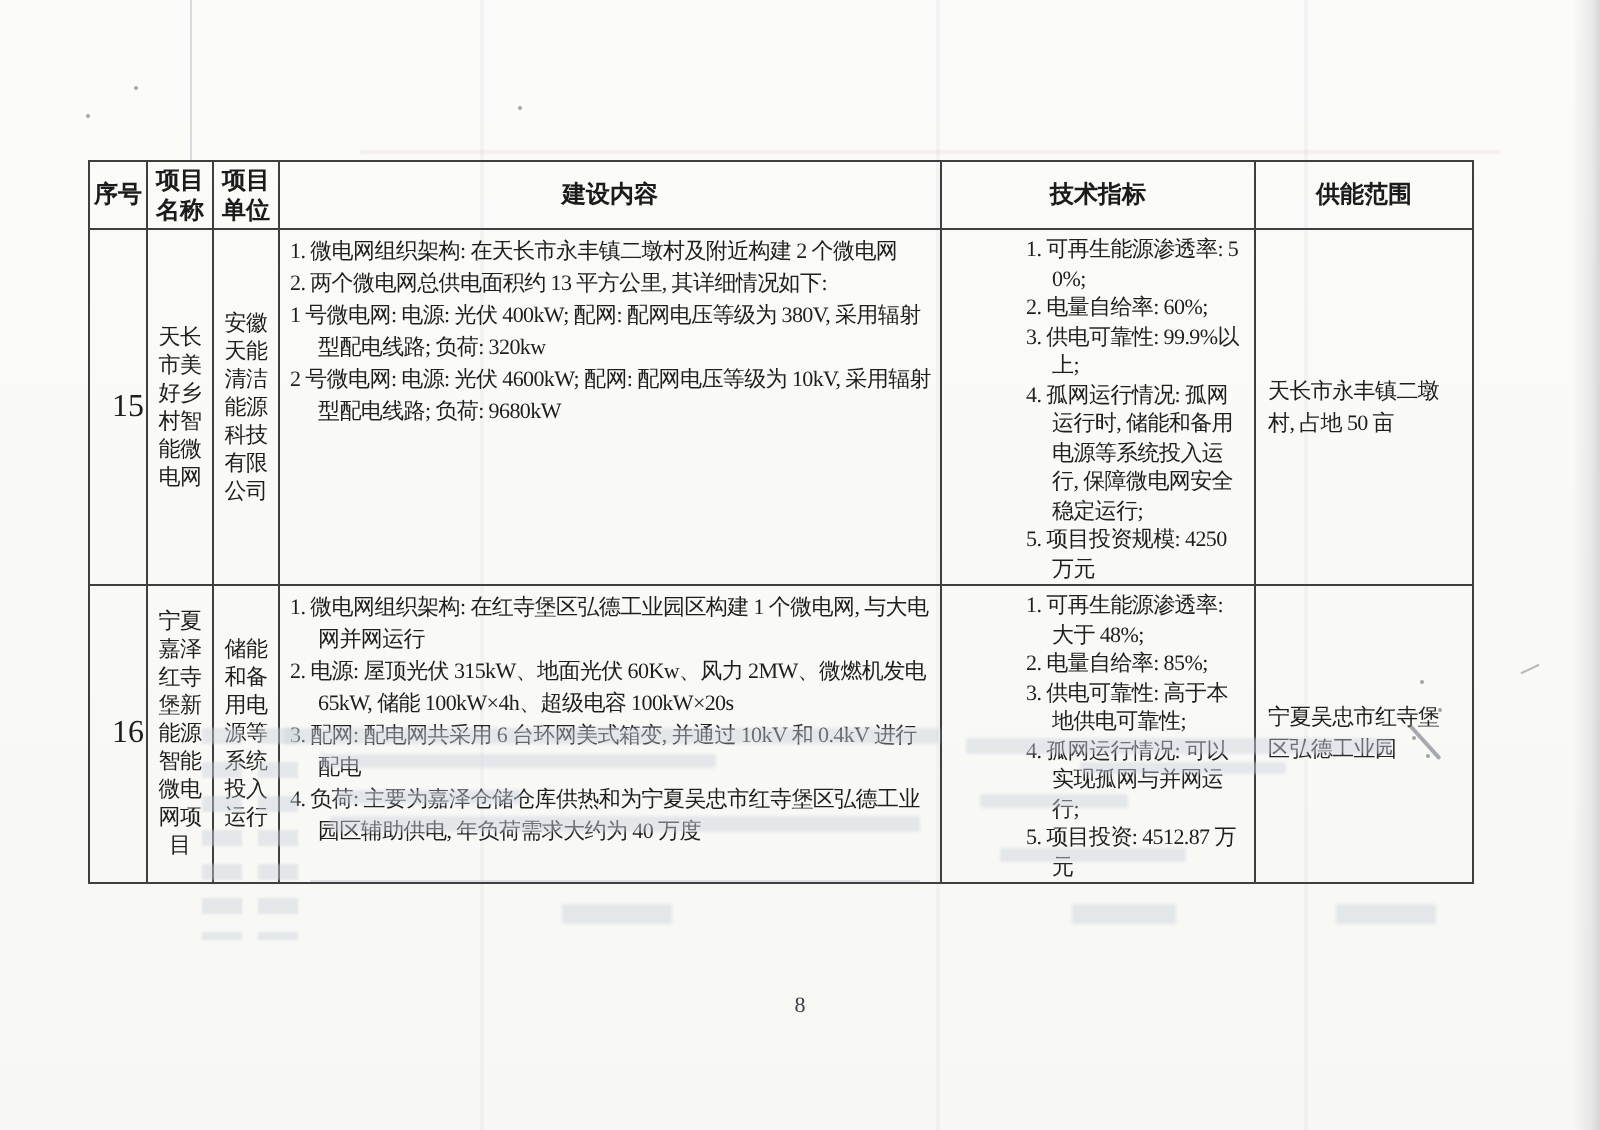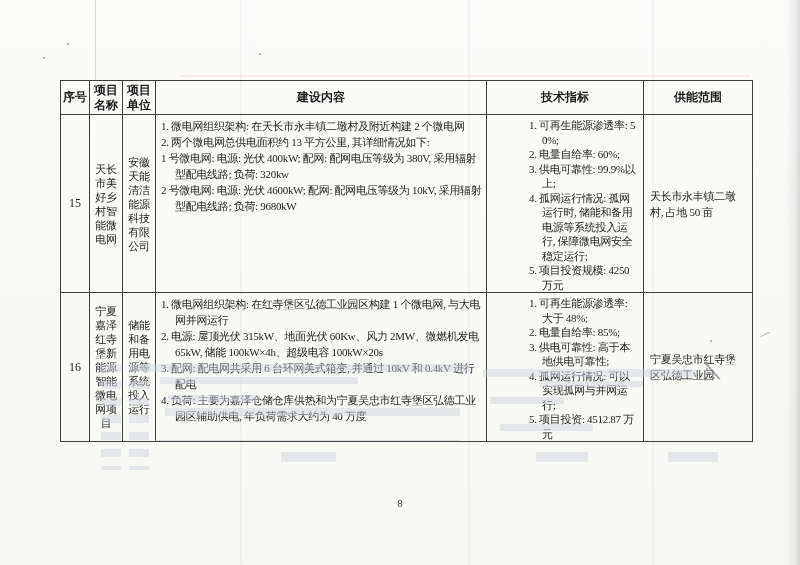--- a/index.html
+++ b/index.html
@@ -15,37 +15,37 @@
   
   .streak{position:absolute;top:0;bottom:0;width:2px;background:rgba(200,206,218,0.16);}
   .fold-line{position:absolute;left:95px;top:0;width:1px;height:80px;background:rgba(185,191,200,0.55);}
   .edge-shade{position:absolute;right:0;top:0;bottom:0;width:14px;
     background:linear-gradient(90deg,rgba(150,155,160,0) 0%,rgba(150,155,160,0.18) 70%,rgba(120,125,130,0.28) 100%);}
   .pink-streak{position:absolute;left:180px;top:75px;width:570px;height:2px;
     background:rgba(225,175,175,0.18);filter:blur(0.6px);}
 
   
   table.doc{
-    position:absolute;left:60px;top:80px;width:692px;
+    position:absolute;left:44px;top:80px;width:692px;
     border-collapse:collapse;table-layout:fixed;
     background:transparent;
   }
   .doc th,.doc td{border:1px solid #3f3f3f;overflow:hidden;}
   .doc th{
     font-family:"Liberation Sans","DejaVu Sans",sans-serif;
     font-weight:bold;font-size:12px;line-height:15px;color:#1b1b1b;
     text-align:center;padding:1px 2px;word-break:break-all;height:31px;
   }
   .doc td{
     font-family:"Liberation Serif","DejaVu Serif",serif;
     font-size:11px;color:#1e1e1e;letter-spacing:-0.3px;word-break:break-all;
   }
   tr.r15{height:117px;}
   tr.r16{height:133px;}
-  td.c-seq{text-align:center;vertical-align:middle;font-size:12px;letter-spacing:0;}
+  td.c-seq{text-align:right;vertical-align:middle;font-size:16px;letter-spacing:0;}
   td.c-name,td.c-unit{
     text-align:center;vertical-align:middle;padding:1px 2px;line-height:14px;
   }
   td.c-content,td.c-ind{vertical-align:top;padding:3px 4px 0 5px;}
   td.c-content .li{padding-left:14px;text-indent:-14px;line-height:16px;}
   td.c-ind .li{padding-left:13px;text-indent:-13px;line-height:14.5px;margin-left:37px;}
   td.c-scope{vertical-align:middle;padding:10px 6px;line-height:16px;margin-top:48px;}
 
   .page-number{
     position:absolute;left:0;top:497px;width:800px;text-align:center;

